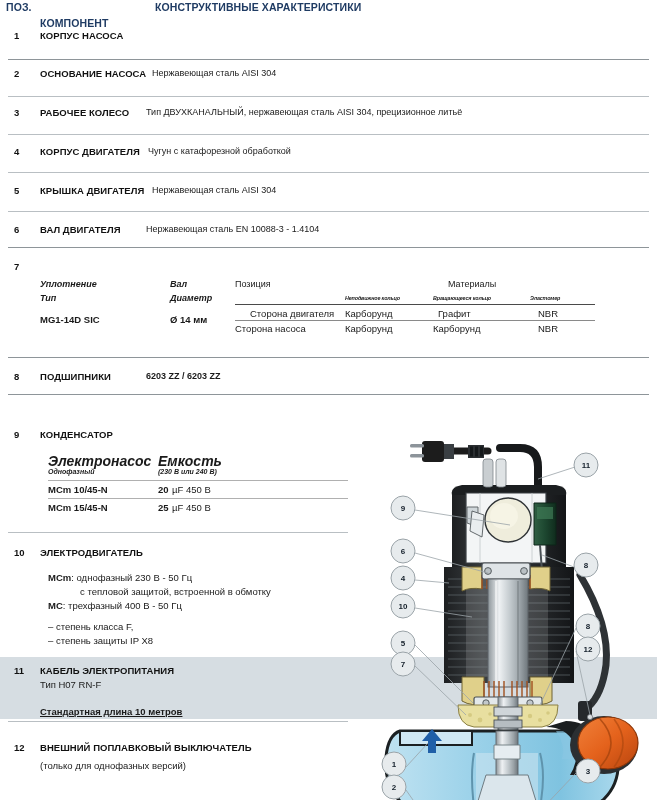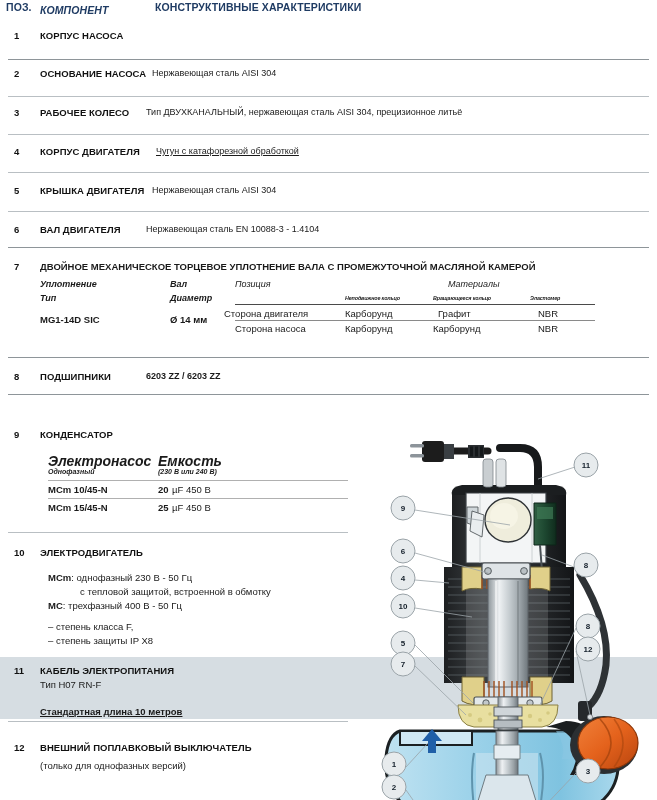--- a/index.html
+++ b/index.html
@@ -22,21 +22,21 @@
     position: absolute;
     top: 0; left: 0;
     width: 616px;
     height: 16px;
     color: #1f3b63;
     font-weight: bold;
     font-size: 10.5px;
     letter-spacing: 0.1px;
   }
   .th-pos { position: absolute; left: 6px; top: 1px; }
-  .th-comp { position: absolute; left: 40px; top: 4px; font-style: italic; }
+  .th-comp { position: absolute; left: 40px; top: 17px; }
   .th-char { position: absolute; left: 155px; top: 1px; }
 
   
   .row {
     position: absolute;
     left: 0;
     width: 657px;
     box-sizing: border-box;
   }
   .row-shaded { background: #d6dde2; }
@@ -79,21 +79,20 @@
     font-size: 9.5px;
   }
   .sub-hd-bold {
     position: absolute;
     font-weight: bold;
     font-style: italic;
     font-size: 9px;
   }
   .sub-hd-ital {
     position: absolute;
-    font-style: italic;
     font-size: 9px;
   }
   .sub-hd-tiny {
     position: absolute;
     font-style: italic;
     font-size: 5.4px;
     font-weight: bold;
     letter-spacing: -0.15px;
   }
   .seal-cell {
@@ -202,59 +201,58 @@
 <div class="row" style="top:99px;height:36px;">
   <span class="num" style="top:8px;">3</span>
   <span class="comp" style="top:8px;">РАБОЧЕЕ КОЛЕСО</span>
   <span class="desc" style="left:146px;top:8px;">Тип ДВУХКАНАЛЬНЫЙ, нержавеющая сталь AISI 304, прецизионное литьё</span>
 </div>
 <div class="rule" style="top:134px;"></div>
 
 <div class="row" style="top:137px;height:36px;">
   <span class="num" style="top:9px;">4</span>
   <span class="comp" style="top:9px;">КОРПУС ДВИГАТЕЛЯ</span>
-  <span class="desc" style="left:156px;top:9px;text-decoration:underline;">Чугун с катафорезной обработкой</span>
+  <span class="desc" style="left:148px;top:9px;">Чугун с катафорезной обработкой</span>
 </div>
 <div class="rule" style="top:172px;"></div>
 
 <div class="row" style="top:175px;height:36px;">
   <span class="num" style="top:10px;">5</span>
   <span class="comp" style="top:10px;">КРЫШКА ДВИГАТЕЛЯ</span>
   <span class="desc" style="left:152px;top:10px;">Нержавеющая сталь AISI 304</span>
 </div>
 <div class="rule" style="top:211px;"></div>
 
 <div class="row" style="top:214px;height:34px;">
   <span class="num" style="top:10px;">6</span>
   <span class="comp" style="top:10px;">ВАЛ ДВИГАТЕЛЯ</span>
   <span class="desc" style="left:146px;top:10px;">Нержавеющая сталь EN 10088-3 - 1.4104</span>
 </div>
 <div class="rule rule-dark" style="top:247px;"></div>
 
 <div class="row" style="top:250px;height:110px;">
   <span class="num" style="top:11px;">7</span>
-  <span class="seal-title" style="top:11px;">ДВОЙНОЕ МЕХАНИЧЕСКОЕ ТОРЦЕВОЕ УПЛОТНЕНИЕ ВАЛА С ПРОМЕЖУТОЧНОЙ МАСЛЯНОЙ КАМЕРОЙ</span>
 
   <span class="sub-hd-bold" style="left:40px;top:29px;">Уплотнение</span>
   <span class="sub-hd-bold" style="left:40px;top:43px;">Тип</span>
   <span class="sub-hd-bold" style="left:170px;top:29px;">Вал</span>
   <span class="sub-hd-bold" style="left:170px;top:43px;">Диаметр</span>
   <span class="sub-hd-ital" style="left:235px;top:29px;">Позиция</span>
   <span class="sub-hd-ital" style="left:448px;top:29px;">Материалы</span>
 
   <span class="sub-hd-tiny" style="left:345px;top:45px;">Неподвижное кольцо</span>
   <span class="sub-hd-tiny" style="left:433px;top:45px;">Вращающееся кольцо</span>
   <span class="sub-hd-tiny" style="left:530px;top:45px;">Эластомер</span>
 
   <div class="thin-rule" style="left:235px;top:54px;width:360px;"></div>
 
   <span class="seal-cell-b" style="left:40px;top:64px;">MG1-14D SIC</span>
   <span class="seal-cell-b" style="left:170px;top:64px;">Ø 14 мм</span>
 
-  <span class="seal-cell" style="left:224px;top:58px;">Сторона двигателя</span>
+  <span class="seal-cell" style="left:250px;top:58px;">Сторона двигателя</span>
   <span class="seal-cell" style="left:345px;top:58px;">Карборунд</span>
   <span class="seal-cell" style="left:438px;top:58px;">Графит</span>
   <span class="seal-cell" style="left:538px;top:58px;">NBR</span>
 
   <div class="thin-rule" style="left:235px;top:70px;width:360px;height:0.6px;background:#8a8a8a;"></div>
 
   <span class="seal-cell" style="left:235px;top:73px;">Сторона насоса</span>
   <span class="seal-cell" style="left:345px;top:73px;">Карборунд</span>
   <span class="seal-cell" style="left:433px;top:73px;">Карборунд</span>
   <span class="seal-cell" style="left:538px;top:73px;">NBR</span>

